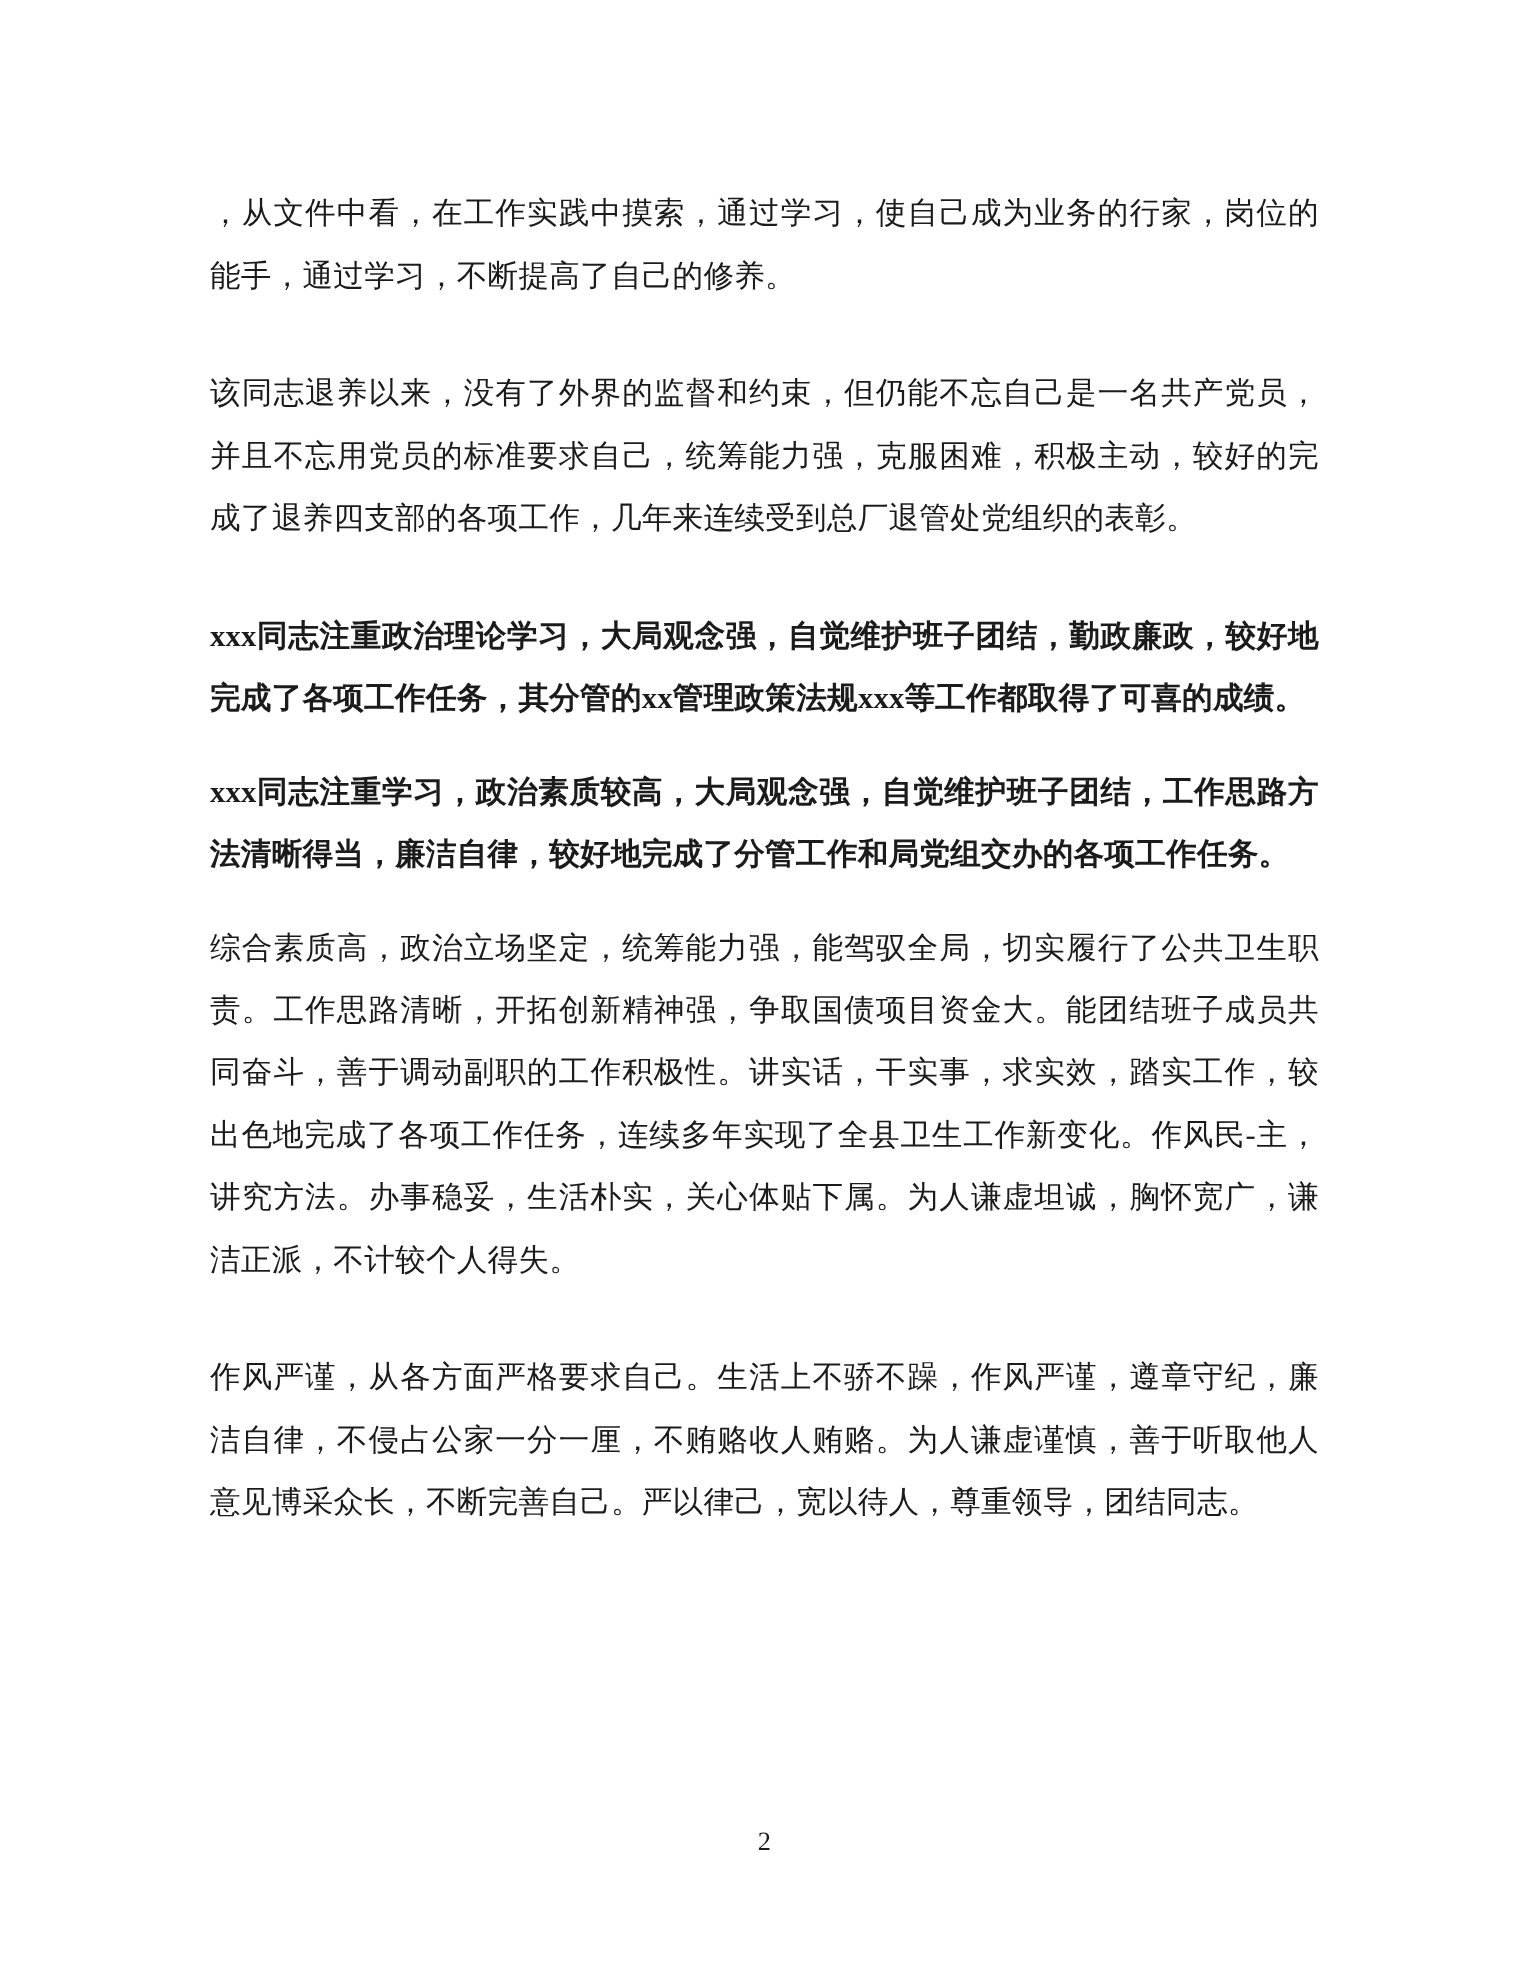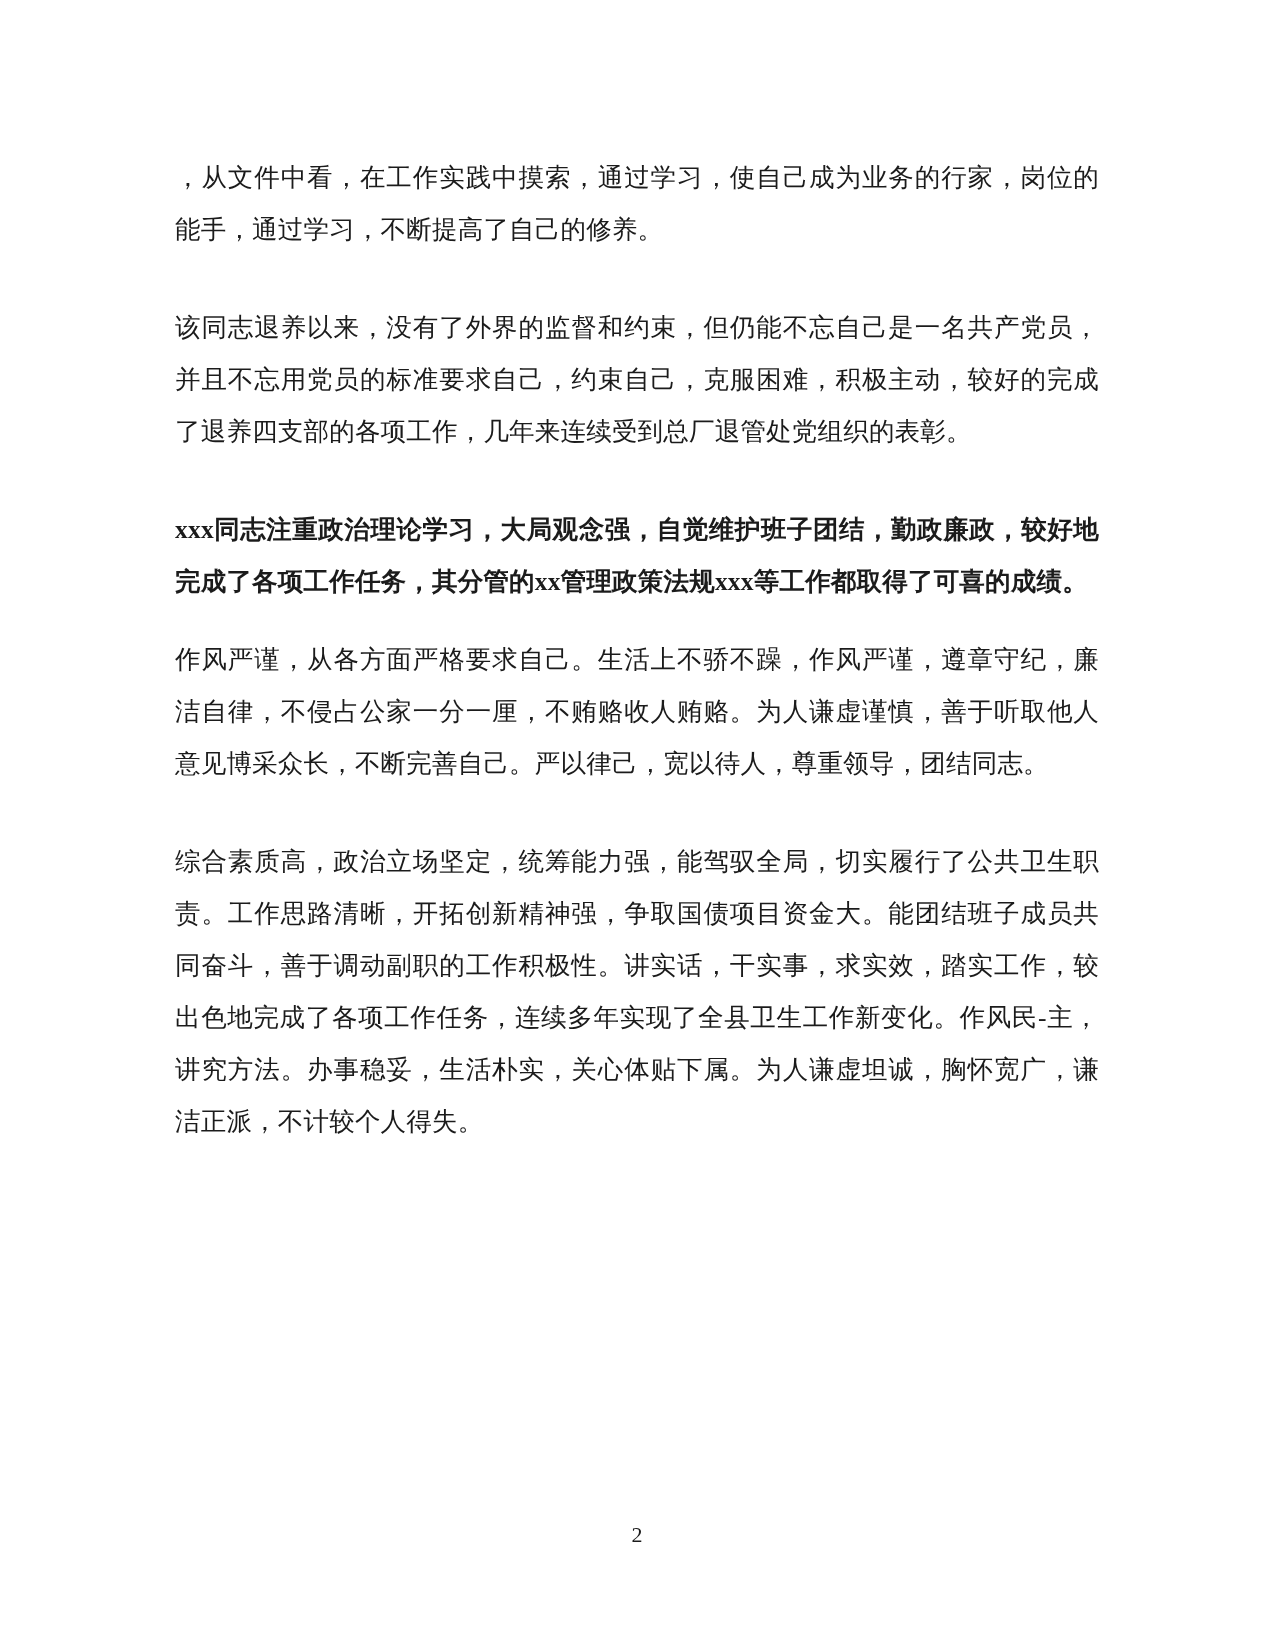--- a/index.html
+++ b/index.html
@@ -55,19 +55,20 @@
     color: #1b1b1b;
     font-family: "Liberation Serif", "DejaVu Serif", serif;
   }
 </style>
 </head>
 <body>
 
 <div class="page">
   <div class="doc-body">
     <p class="para gap-lg">，从文件中看，在工作实践中摸索，通过学习，使自己成为业务的行家，岗位的能手，通过学习，不断提高了自己的修养。</p>
-    <p class="para gap-lg">该同志退养以来，没有了外界的监督和约束，但仍能不忘自己是一名共产党员，并且不忘用党员的标准要求自己，约束自己，克服困难，积极主动，较好的完成了退养四支部的各项工作，几年来连续受到总厂退管处党组织的表彰。</p>
+    <p class="para gap-lg">该同志退养以来，没有了外界的监督和约束，但仍能不忘自己是一名共产党员，并且不忘用党员的标准要求自己，统筹能力强，克服困难，积极主动，较好的完成了退养四支部的各项工作，几年来连续受到总厂退管处党组织的表彰。</p>
     <p class="para tight">xxx同志注重政治理论学习，大局观念强，自觉维护班子团结，勤政廉政，较好地完成了各项工作任务，其分管的xx管理政策法规xxx等工作都取得了可喜的成绩。</p>
+    <p class="para tight">xxx同志注重学习，政治素质较高，大局观念强，自觉维护班子团结，工作思路方法清晰得当，廉洁自律，较好地完成了分管工作和局党组交办的各项工作任务。</p>
+    <p class="para gap-lg">综合素质高，政治立场坚定，统筹能力强，能驾驭全局，切实履行了公共卫生职责。工作思路清晰，开拓创新精神强，争取国债项目资金大。能团结班子成员共同奋斗，善于调动副职的工作积极性。讲实话，干实事，求实效，踏实工作，较出色地完成了各项工作任务，连续多年实现了全县卫生工作新变化。作风民-主，讲究方法。办事稳妥，生活朴实，关心体贴下属。为人谦虚坦诚，胸怀宽广，谦洁正派，不计较个人得失。</p>
     <p class="para gap-lg">作风严谨，从各方面严格要求自己。生活上不骄不躁，作风严谨，遵章守纪，廉洁自律，不侵占公家一分一厘，不贿赂收人贿赂。为人谦虚谨慎，善于听取他人意见博采众长，不断完善自己。严以律己，宽以待人，尊重领导，团结同志。</p>
-    <p class="para gap-lg">综合素质高，政治立场坚定，统筹能力强，能驾驭全局，切实履行了公共卫生职责。工作思路清晰，开拓创新精神强，争取国债项目资金大。能团结班子成员共同奋斗，善于调动副职的工作积极性。讲实话，干实事，求实效，踏实工作，较出色地完成了各项工作任务，连续多年实现了全县卫生工作新变化。作风民-主，讲究方法。办事稳妥，生活朴实，关心体贴下属。为人谦虚坦诚，胸怀宽广，谦洁正派，不计较个人得失。</p>
   </div>
   <div class="page-number">2</div>
 </div>
 
 </body></html>

